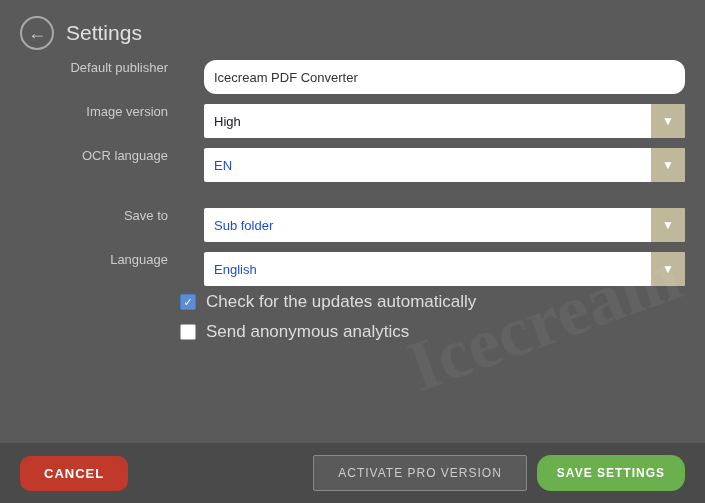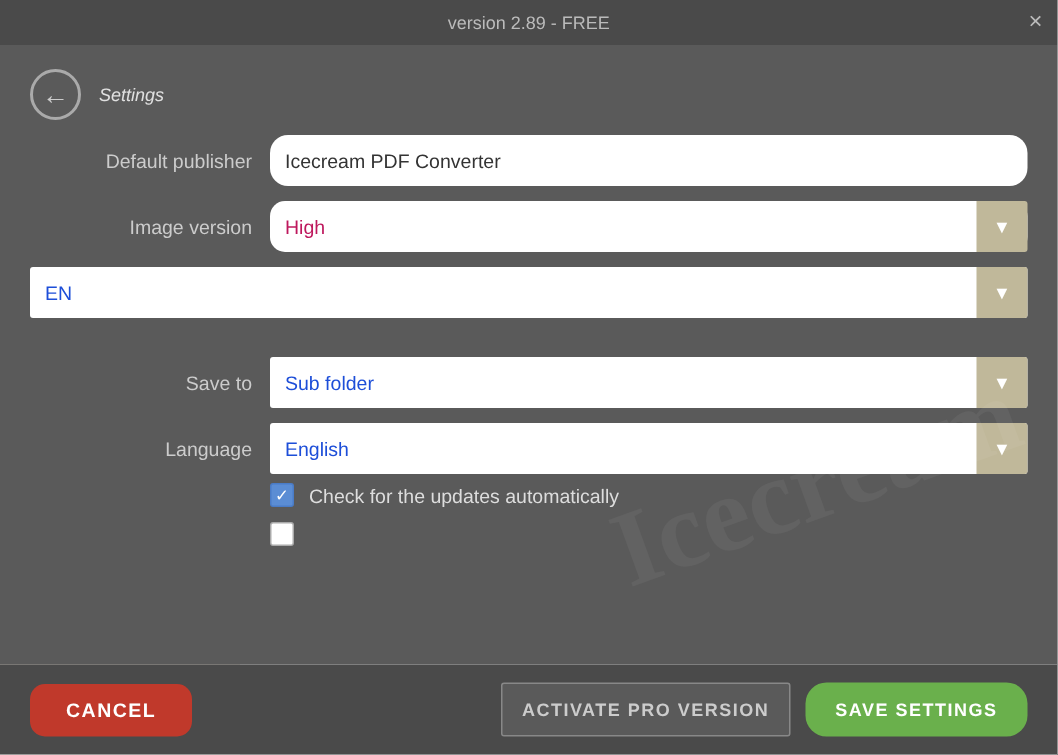--- a/index.html
+++ b/index.html
@@ -209,35 +209,35 @@
       align-items: center;
       justify-content: center;
       cursor: pointer;
       color: #ccc;
       font-size: 18px;
       flex-shrink: 0;
     }
 
     .settings-title {
       color: #e0e0e0;
-      font-size: 12px;
+      font-size: 21px;
       font-weight: 300;
-      font-style: italic;
     }
 
     .settings-form {
       padding: 0 20px;
       display: flex;
       flex-direction: column;
       gap: 10px;
     }
 
     .form-row {
       display: flex;
-      align-items: center;
+      align-items: flex-start;
+      gap: 24px;
     }
 
     .form-label {
       width: 160px;
       text-align: right;
       color: #ccc;
       font-size: 13px;
       padding-right: 12px;
       flex-shrink: 0;
     }
@@ -269,22 +269,21 @@
       padding: 0 36px 0 10px;
       font-size: 13px;
       color: #1d4ed8;
       appearance: none;
       -webkit-appearance: none;
       cursor: pointer;
       outline: none;
     }
 
     .form-select.orange-text {
-      color: #be185d;
-      border-radius: 10px;
+      color: #0f172a;
     }
 
     .select-arrow {
       position: absolute;
       right: 0;
       top: 0;
       width: 34px;
       height: 34px;
       background: #c0b89a;
       border-radius: 0 2px 2px 0;
@@ -328,21 +327,21 @@
       font-size: 11px;
     }
 
     .checkbox-box.unchecked {
       background: #fff;
       border: 1px solid #aaa;
     }
 
     .checkbox-label {
       color: #ddd;
-      font-size: 13px;
+      font-size: 17px;
     }
 
     .modal-footer {
       height: 60px;
       background: #4a4a4a;
       display: flex;
       align-items: center;
       justify-content: space-between;
       padding: 0 20px;
       flex-shrink: 0;
@@ -357,23 +356,23 @@
       font-weight: 700;
       letter-spacing: 1px;
       cursor: pointer;
       border-radius: 10px;
     }
 
     .btn-activate {
       background: #5a5a5a;
       color: #ccc;
       border: 1px solid #888;
-      padding: 10px 13px;
+      padding: 10px 24px;
       font-size: 12px;
-      font-weight: 700;
+      font-weight: 400;
       letter-spacing: 1px;
       cursor: pointer;
       border-radius: 2px;
     }
 
     .btn-save {
       background: #6ab04c;
       color: #fff;
       border: none;
       padding: 10px 20px;
@@ -432,24 +431,20 @@
     <div class="save-folder-row">
       <span>Save to folder:</span>
       <div class="save-folder-input">
         <span>Sub f</span>
       </div>
     </div>
   </div>
 
   <div class="modal-overlay">
 
-    <div class="modal-titlebar">
-      <span>version 2.89 - FREE</span>
-      <span class="modal-close-btn">×</span>
-    </div>
 
     <div class="modal-body">
 
       <div class="modal-header">
         <div class="back-btn">
           <span>←</span>
         </div>
         <span class="settings-title">Settings</span>
       </div>
 
@@ -466,20 +461,21 @@
             <select class="form-select orange-text">
               <option>High</option>
               <option>Medium</option>
               <option>Low</option>
             </select>
             <div class="select-arrow">▼</div>
           </div>
         </div>
 
         <div class="form-row">
+          <span class="form-label">OCR language</span>
           <div class="form-select-wrapper">
             <select class="form-select">
               <option>EN</option>
               <option>FR</option>
               <option>DE</option>
               <option>ES</option>
             </select>
             <div class="select-arrow">▼</div>
           </div>
         </div>
@@ -513,20 +509,21 @@
 
       </div>
 
       <div class="checkbox-section">
         <label class="checkbox-row">
           <div class="checkbox-box">✓</div>
           <span class="checkbox-label">Check for the updates automatically</span>
         </label>
         <label class="checkbox-row">
           <div class="checkbox-box unchecked"></div>
+          <span class="checkbox-label">Send anonymous analytics</span>
         </label>
       </div>
 
     </div>
 
     <div class="modal-footer">
       <button class="btn-cancel">CANCEL</button>
       <div style="display:flex; gap: 10px;">
         <button class="btn-activate">ACTIVATE PRO VERSION</button>
         <button class="btn-save">SAVE SETTINGS</button>

